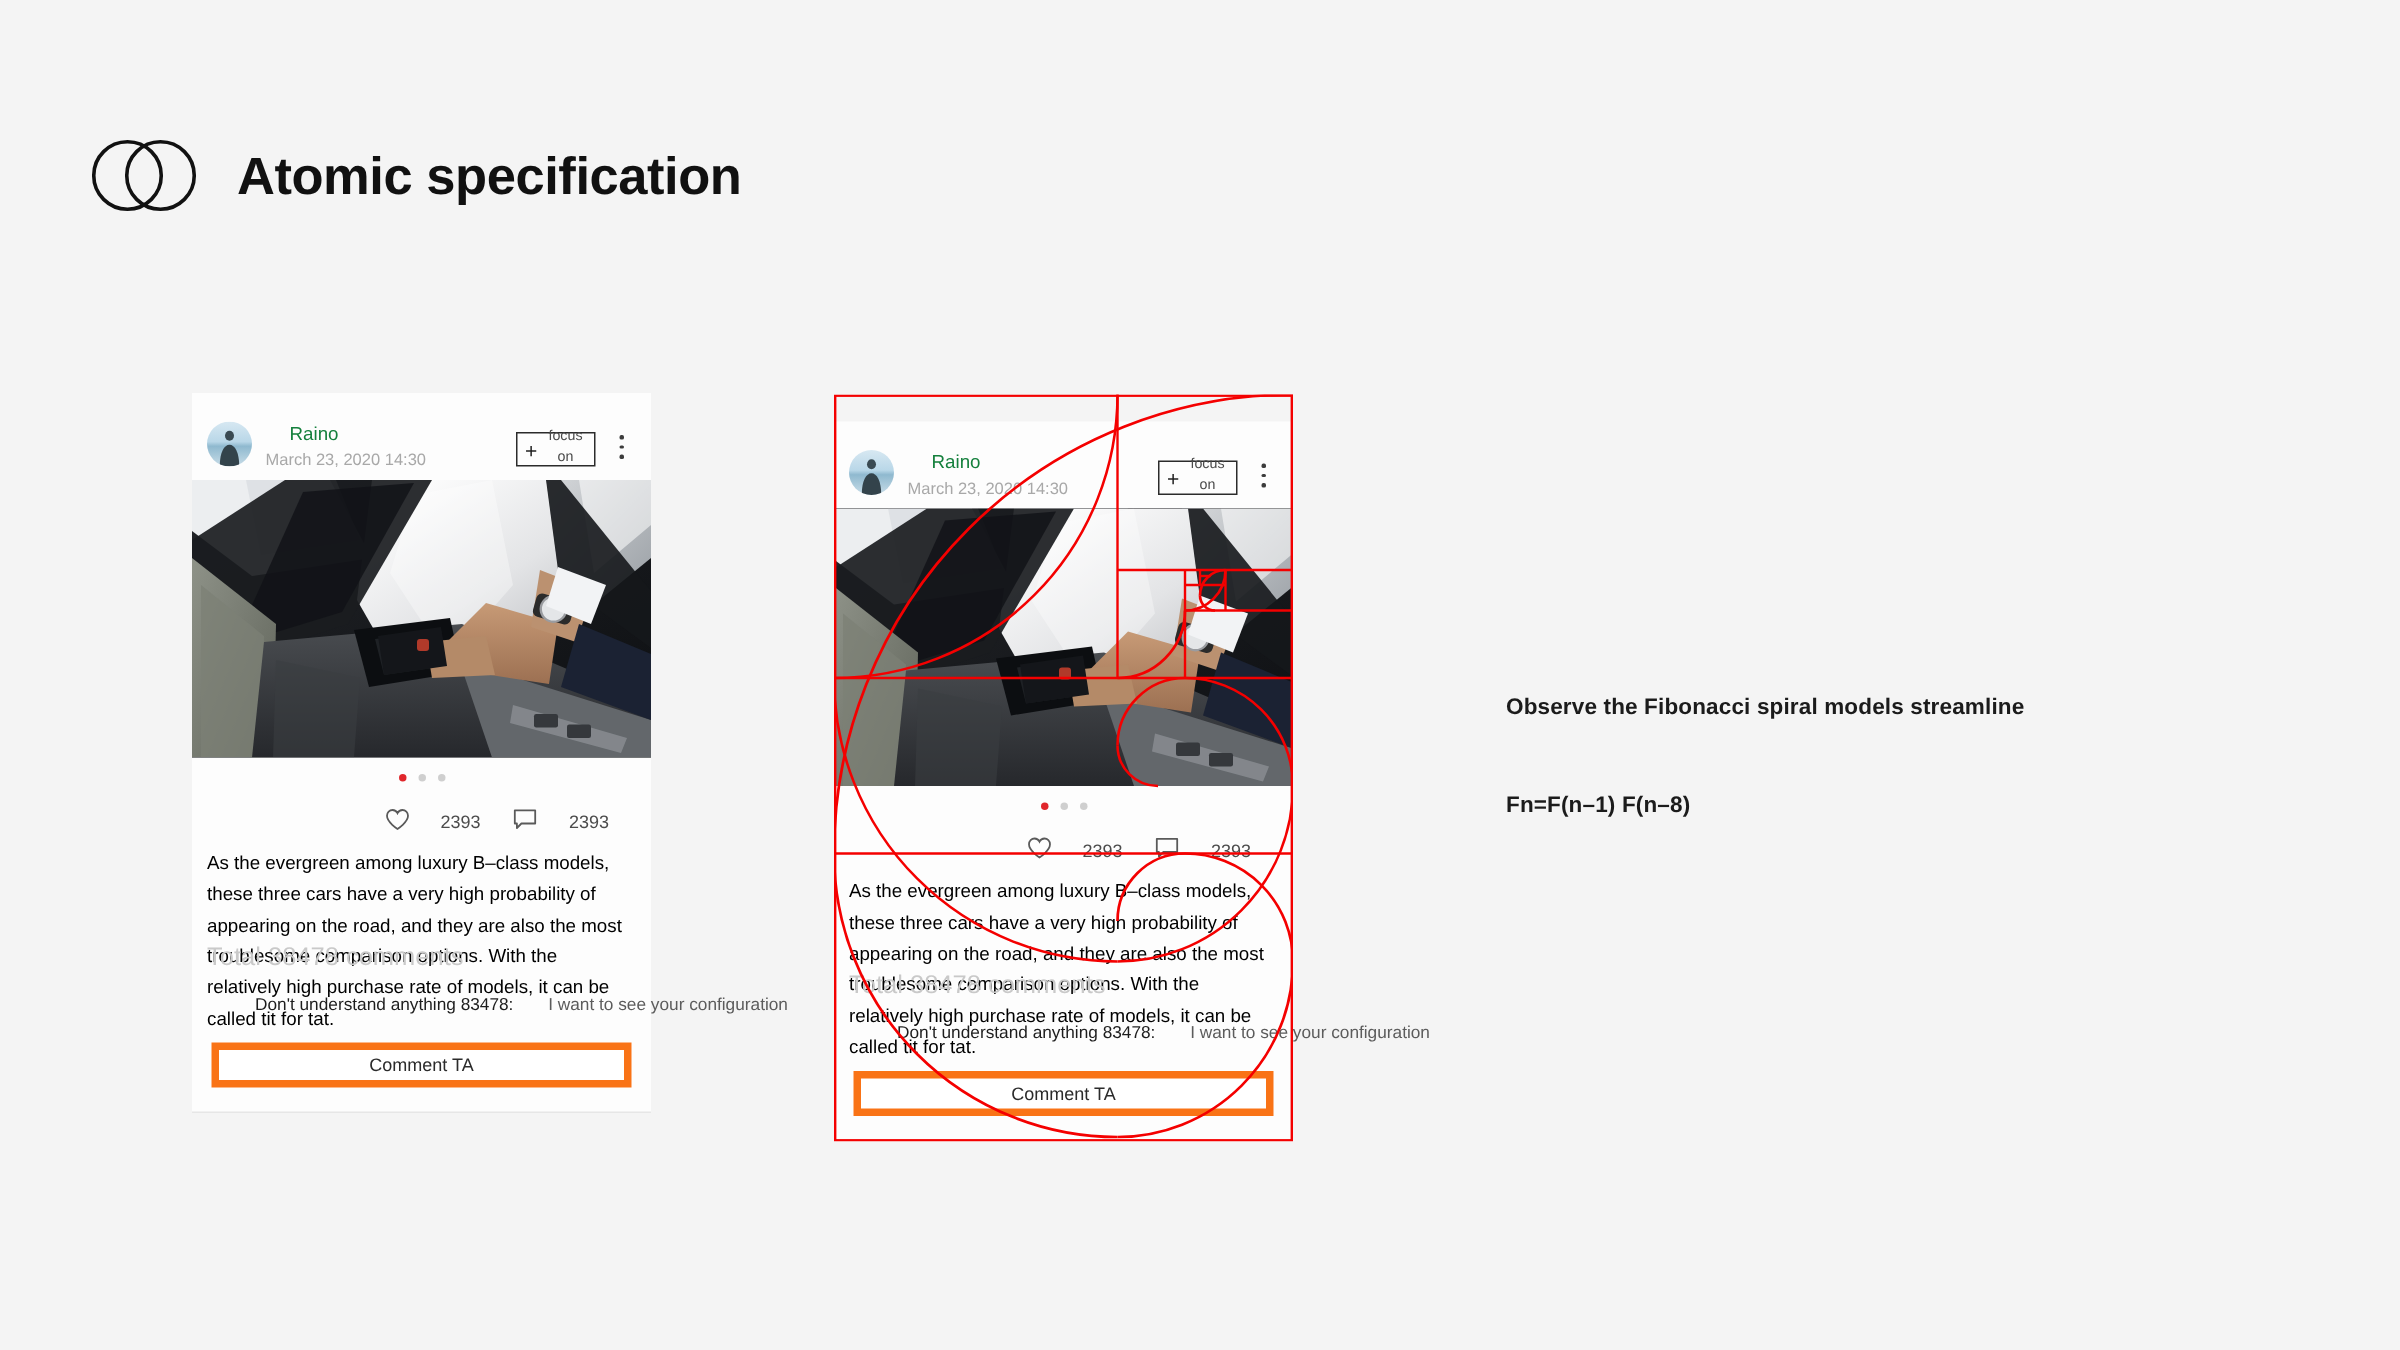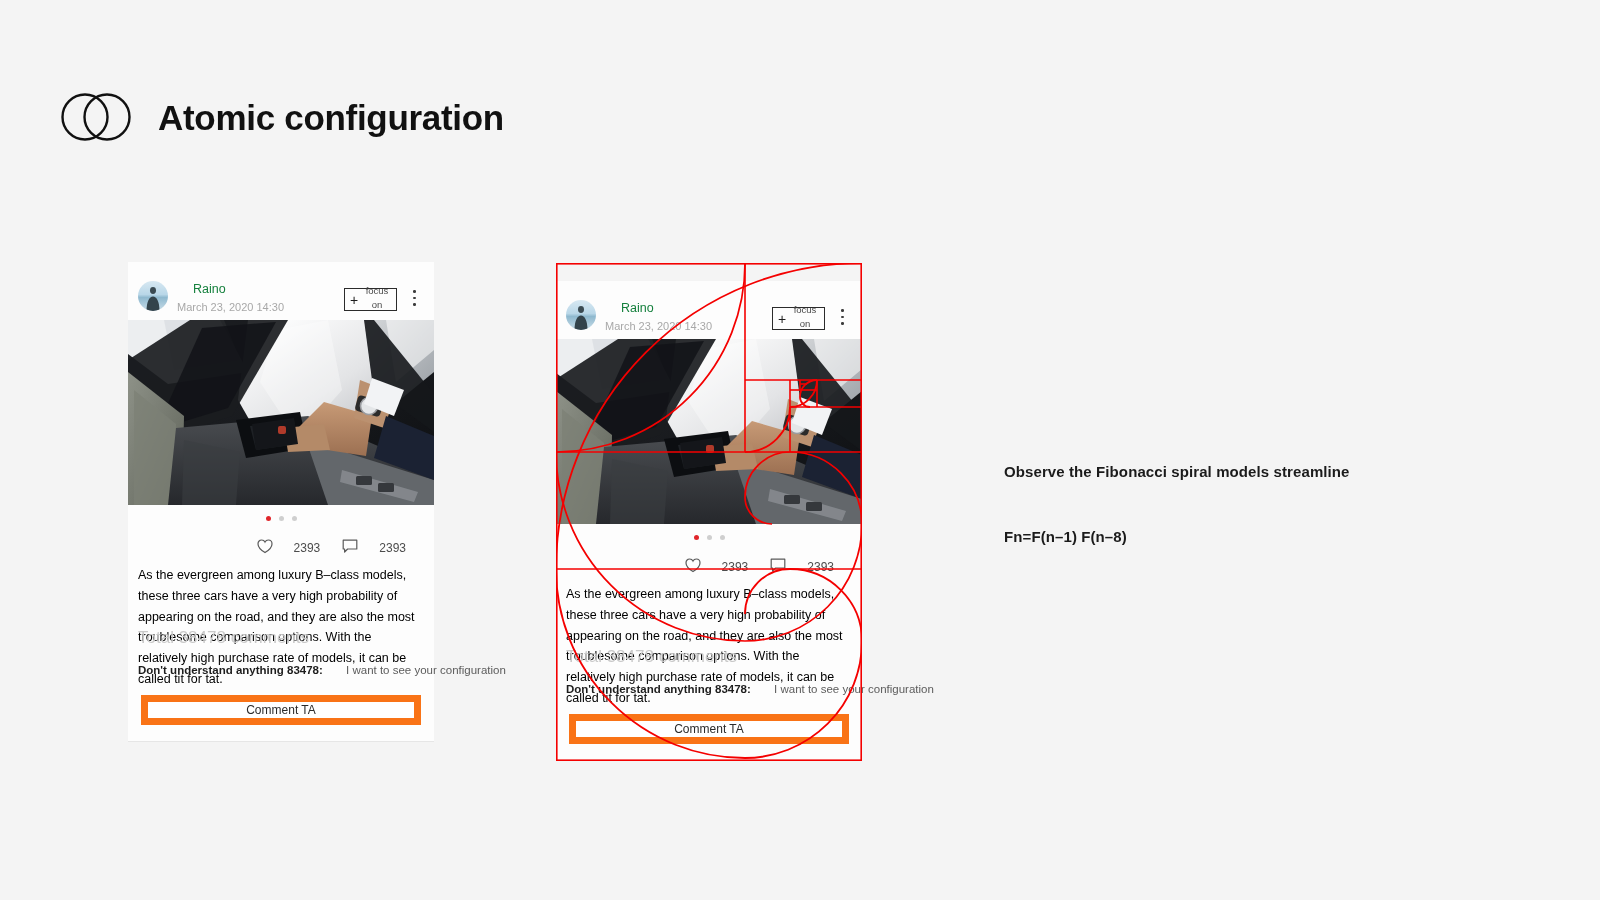--- a/index.html
+++ b/index.html
@@ -203,37 +203,38 @@
   .first-comment {
     position: absolute;
     left: 10px;
     top: 100px;
     font-size: 11.5px;
     color: #454545;
     line-height: 1;
     white-space: nowrap;
   }
   .first-comment strong {
-    font-weight: bold;
+    font-weight: normal;
     color: #1d1d1d;
+    margin-left: 32px;
   }
   .first-comment em {
     font-style: normal;
     color: #5c5c5c;
     margin-left: 20px;
   }
 
   
   .comment-btn {
     display: block;
     margin: 12px auto 0;
     width: 280px;
     height: 30px;
     background: #ffffff;
-    border: 7px solid #f97316;
+    border: 5px solid #f97316;
     box-sizing: border-box;
     font-family: "Liberation Sans", sans-serif;
     font-size: 12px;
     color: #2b2b2b;
     cursor: pointer;
   }
 
   
   #fib-overlay {
     position: absolute;
@@ -259,21 +260,21 @@
 </head>
 <body>
 
 <div id="page-header">
   <span>
     <svg id="brand-logo" width="72" height="50" viewBox="0 0 72 50" aria-hidden="true">
       <circle cx="25" cy="25" r="22.5" fill="none" stroke="#111111" stroke-width="2.4"></circle>
       <circle cx="47" cy="25" r="22.5" fill="none" stroke="#111111" stroke-width="2.4"></circle>
     </svg>
   </span>
-  <div id="page-title">Atomic configuration</div>
+  <div id="page-title">Atomic specification</div>
 </div>
 
 <div class="post-card card-plain">
 
   <div class="card-head">
     <div class="avatar">
       <svg width="30" height="30" viewBox="0 0 30 30" aria-hidden="true">
         <defs>
           <linearGradient id="skyA" x1="0" y1="0" x2="0" y2="1">
             <stop offset="0%" stop-color="#d7e8f2"></stop>

